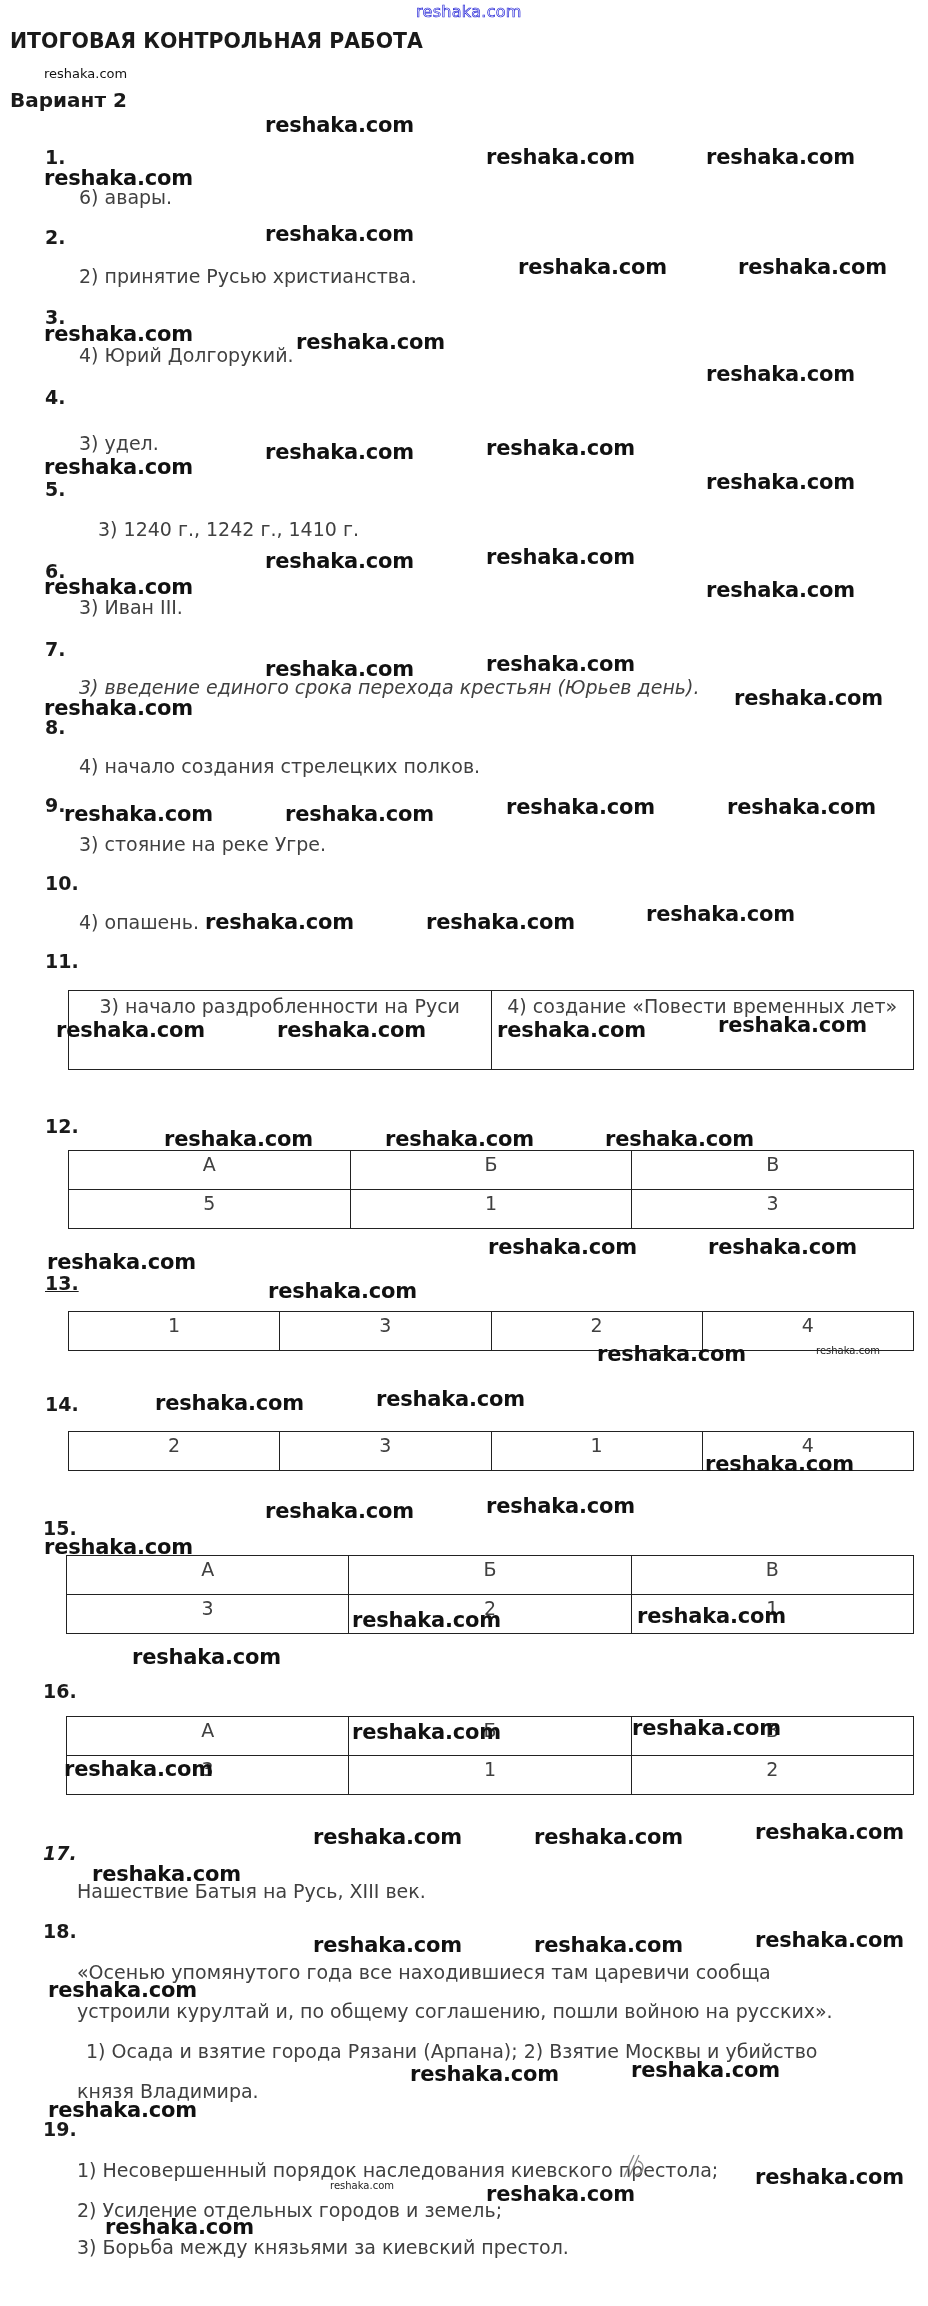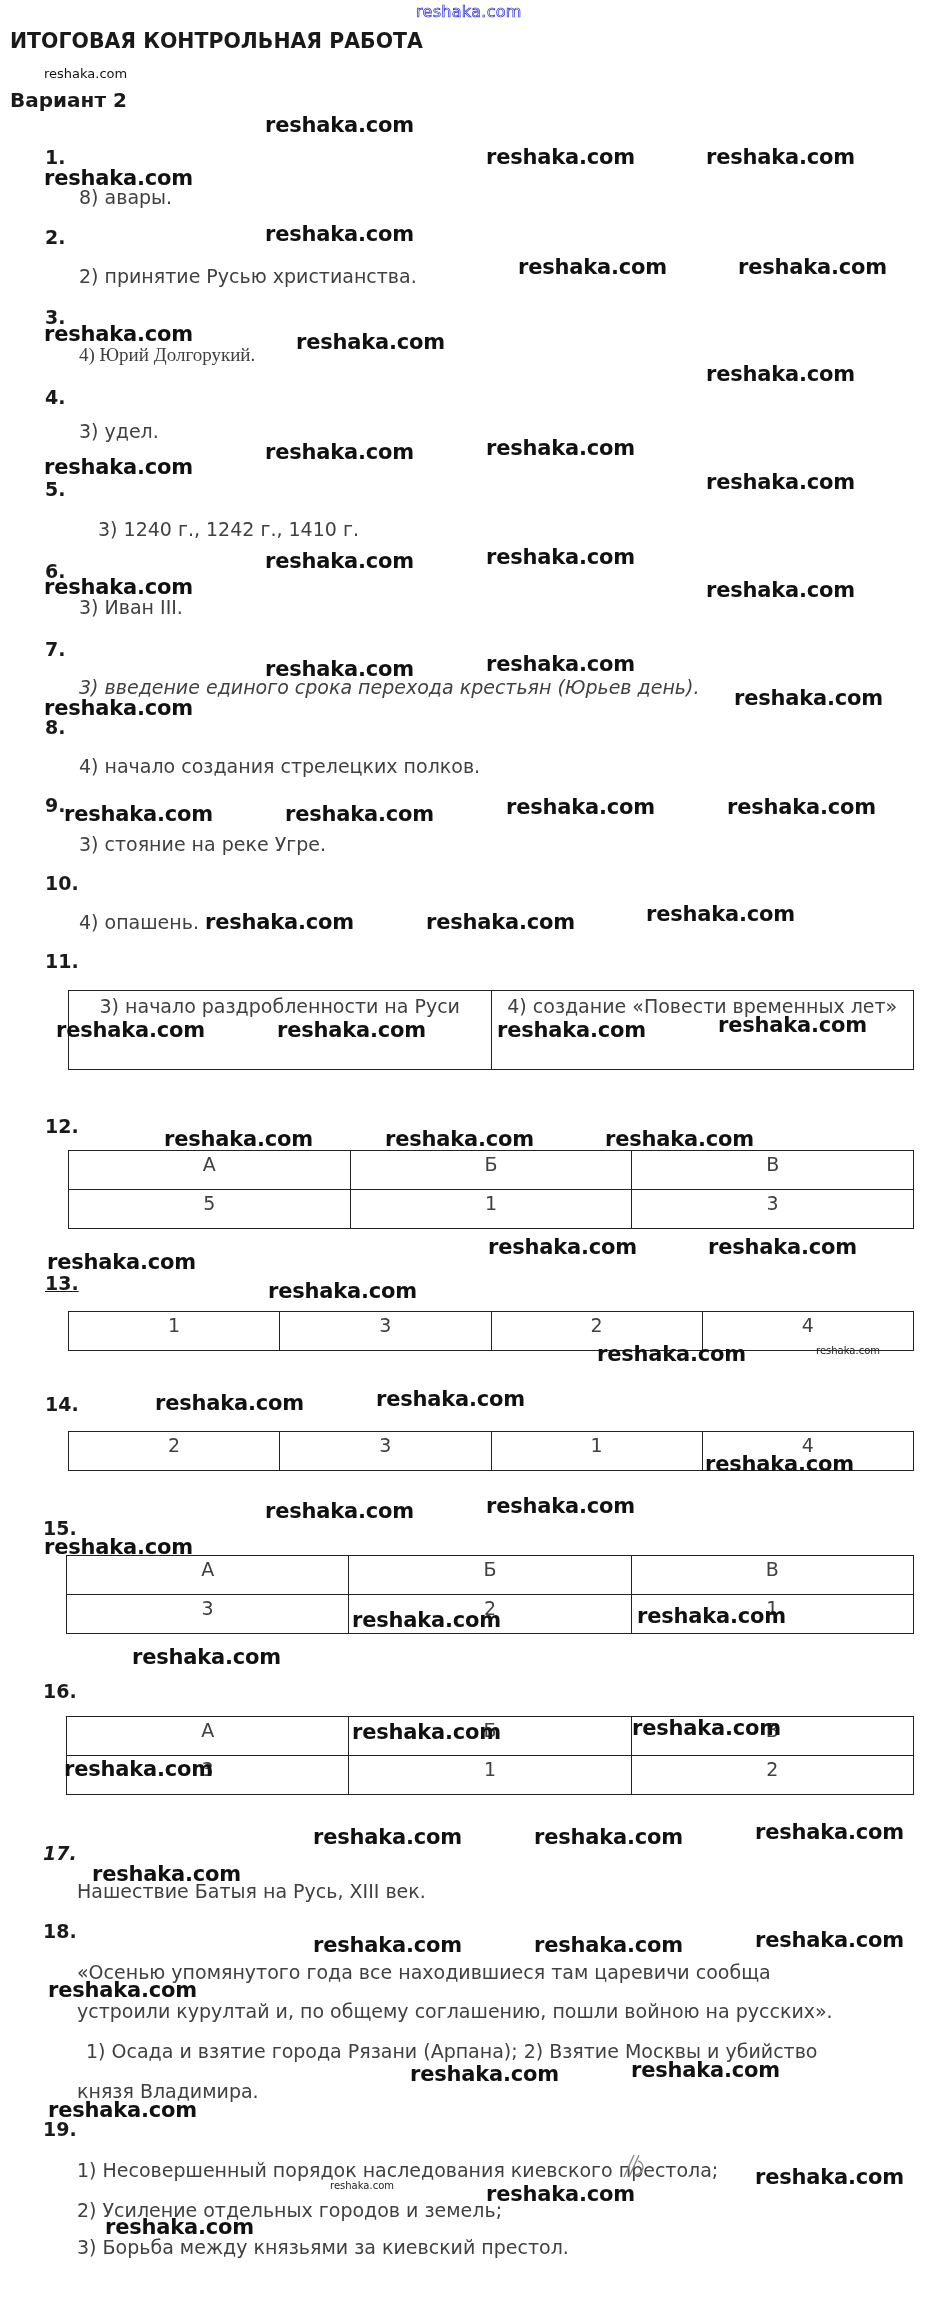--- a/index.html
+++ b/index.html
@@ -24,36 +24,36 @@
 <div class="abs top-wm">reshaka.com</div>
 <div class="abs title">ИТОГОВАЯ КОНТРОЛЬНАЯ РАБОТА</div>
 <div class="abs wm-sm" style="left:44px;top:66px;">reshaka.com</div>
 <div class="abs variant">Вариант 2</div>
 
 <div class="abs wm" style="left:265px;top:113px;">reshaka.com</div>
 <div class="abs qnum" style="left:45px;top:146px;">1.</div>
 <div class="abs wm" style="left:486px;top:145px;">reshaka.com</div>
 <div class="abs wm" style="left:706px;top:145px;">reshaka.com</div>
 <div class="abs wm" style="left:44px;top:166px;">reshaka.com</div>
-<div class="abs ans" style="left:79px;top:186px;">8) авары.</div>
+<div class="abs ans" style="left:79px;top:186px;">6) авары.</div>
 
 <div class="abs qnum" style="left:45px;top:226px;">2.</div>
 <div class="abs wm" style="left:265px;top:222px;">reshaka.com</div>
 <div class="abs wm" style="left:518px;top:255px;">reshaka.com</div>
 <div class="abs wm" style="left:738px;top:255px;">reshaka.com</div>
 <div class="abs ans" style="left:79px;top:265px;">2) принятие Русью христианства.</div>
 
 <div class="abs qnum" style="left:45px;top:306px;">3.</div>
 <div class="abs wm" style="left:44px;top:322px;">reshaka.com</div>
 <div class="abs wm" style="left:296px;top:330px;">reshaka.com</div>
-<div class="abs ans" style="left:79px;top:344px;font-family:Liberation Serif, serif;">4) Юрий Долгорукий.</div>
+<div class="abs ans" style="left:79px;top:344px;">4) Юрий Долгорукий.</div>
 <div class="abs wm" style="left:706px;top:362px;">reshaka.com</div>
 
 <div class="abs qnum" style="left:45px;top:386px;">4.</div>
-<div class="abs ans" style="left:79px;top:420px;">3) удел.</div>
+<div class="abs ans" style="left:79px;top:432px;">3) удел.</div>
 <div class="abs wm" style="left:265px;top:440px;">reshaka.com</div>
 <div class="abs wm" style="left:486px;top:436px;">reshaka.com</div>
 <div class="abs wm" style="left:44px;top:455px;">reshaka.com</div>
 
 <div class="abs qnum" style="left:45px;top:478px;">5.</div>
 <div class="abs wm" style="left:706px;top:470px;">reshaka.com</div>
 <div class="abs ans" style="left:61px;top:518px;margin-left:37px;">3) 1240 г., 1242 г., 1410 г.</div>
 
 <div class="abs qnum" style="left:45px;top:560px;">6.</div>
 <div class="abs wm" style="left:265px;top:549px;">reshaka.com</div>

